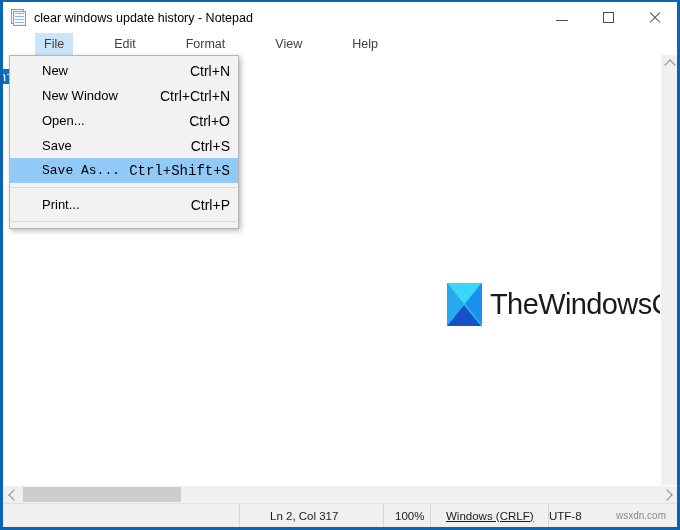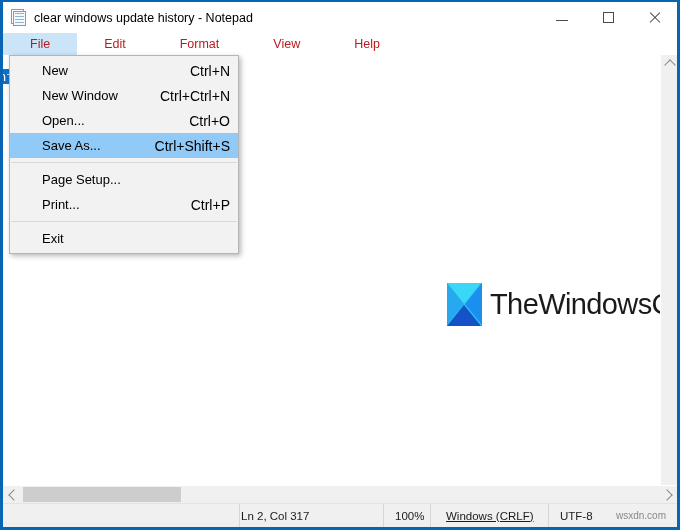--- a/index.html
+++ b/index.html
@@ -139,25 +139,26 @@
     min-height: 22px;
     background: #ffffff;
     display: flex;
     align-items: stretch;
     position: relative;
     z-index: 30;
   }
   .menubar-item {
     display: flex;
     align-items: center;
-    padding: 0 27px;
+    padding: 0 9px;
     font-size: 12.5px;
-    color: #b91c1c;
+    color: #404040;
     cursor: default;
     white-space: nowrap;
+    margin-left: 32px;
   }
   .menubar-item.open {
     background: #cce4f7;
   }
 
   
   .client {
     flex: 1 1 auto;
     position: relative;
     background: #ffffff;
@@ -306,24 +307,24 @@
     color: #1b1b1b;
     box-sizing: border-box;
   }
   .sb-cell {
     display: flex;
     align-items: center;
     white-space: nowrap;
   }
   .sb-spacer { flex: 0 0 236px; }
   .sb-sep { border-left: 1px solid #d6d6d6; }
-  .sb-lncol   { flex: 0 0 144px; padding-left: 1px; box-sizing: border-box; }
+  .sb-lncol   { flex: 0 0 144px; padding-left: 30px; box-sizing: border-box; }
   .sb-zoom    { flex: 0 0 47px;  padding-left: 11px; box-sizing: border-box; }
   .sb-eol     { flex: 0 0 118px; padding-left: 15px; box-sizing: border-box; text-decoration: underline; }
-  .sb-enc     { flex: 0 0 62px;  padding-left: 11px; box-sizing: border-box; }
+  .sb-enc     { flex: 0 0 62px;  padding-left: 0; box-sizing: border-box; }
   .sb-mark    { flex: 1 1 auto;  padding-left: 6px; color: #888888; font-size: 10px; box-sizing: border-box; }
 
   
   .menu-popup {
     position: absolute;
     left: 6px;
     top: 53px;
     width: 230px;
     background: #f2f2f2;
     border: 1px solid #b5b5b5;
@@ -334,20 +335,21 @@
   }
   .menu-row {
     height: 25px;
     display: flex;
     align-items: center;
     position: relative;
     cursor: default;
   }
   .menu-row.selected {
     background: #91c9f7;
+    font-family: Liberation Mono, monospace;
   }
   .menu-label {
     padding-left: 32px;
     font-size: 13px;
     color: #000000;
     white-space: nowrap;
   }
   .menu-accel {
     position: absolute;
     right: 8px;
@@ -447,34 +449,30 @@
         <span class="menu-accel">Ctrl+N</span>
       </div>
       <div class="menu-row">
         <span class="menu-label">New Window</span>
         <span class="menu-accel">Ctrl+Ctrl+N</span>
       </div>
       <div class="menu-row">
         <span class="menu-label">Open...</span>
         <span class="menu-accel">Ctrl+O</span>
       </div>
+      <div class="menu-row">
+        <span class="menu-label">Save</span>
+        <span class="menu-accel">Ctrl+S</span>
+      </div>
       <div class="menu-row selected">
         <span class="menu-label">Save As...</span>
         <span class="menu-accel">Ctrl+Shift+S</span>
       </div>
       <div class="menu-sep"></div>
       <div class="menu-row">
-        <span class="menu-label">Page Setup...</span>
-        <span class="menu-accel"></span>
-      </div>
-      <div class="menu-row">
         <span class="menu-label">Print...</span>
         <span class="menu-accel">Ctrl+P</span>
       </div>
       <div class="menu-sep"></div>
-      <div class="menu-row">
-        <span class="menu-label">Exit</span>
-        <span class="menu-accel"></span>
-      </div>
     </div>
 
   </div>
 </div>
 
 </body></html>

